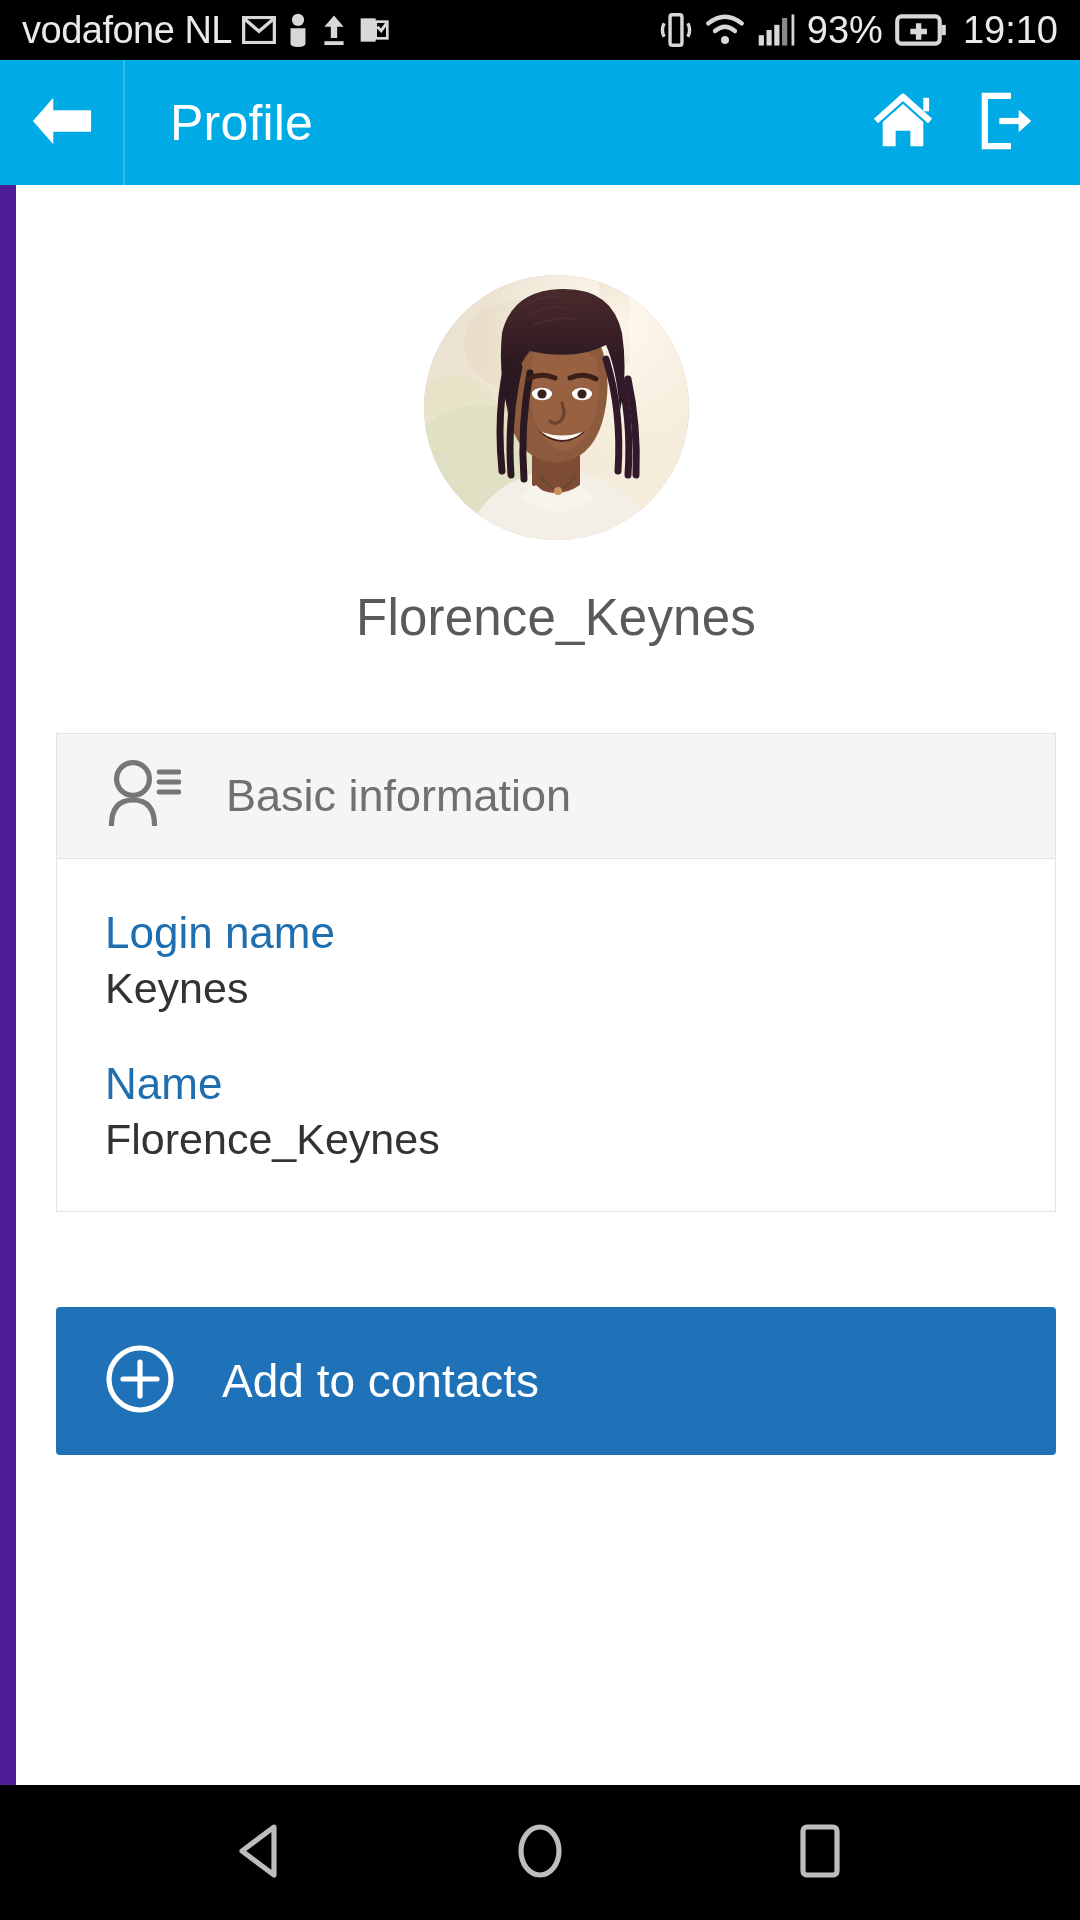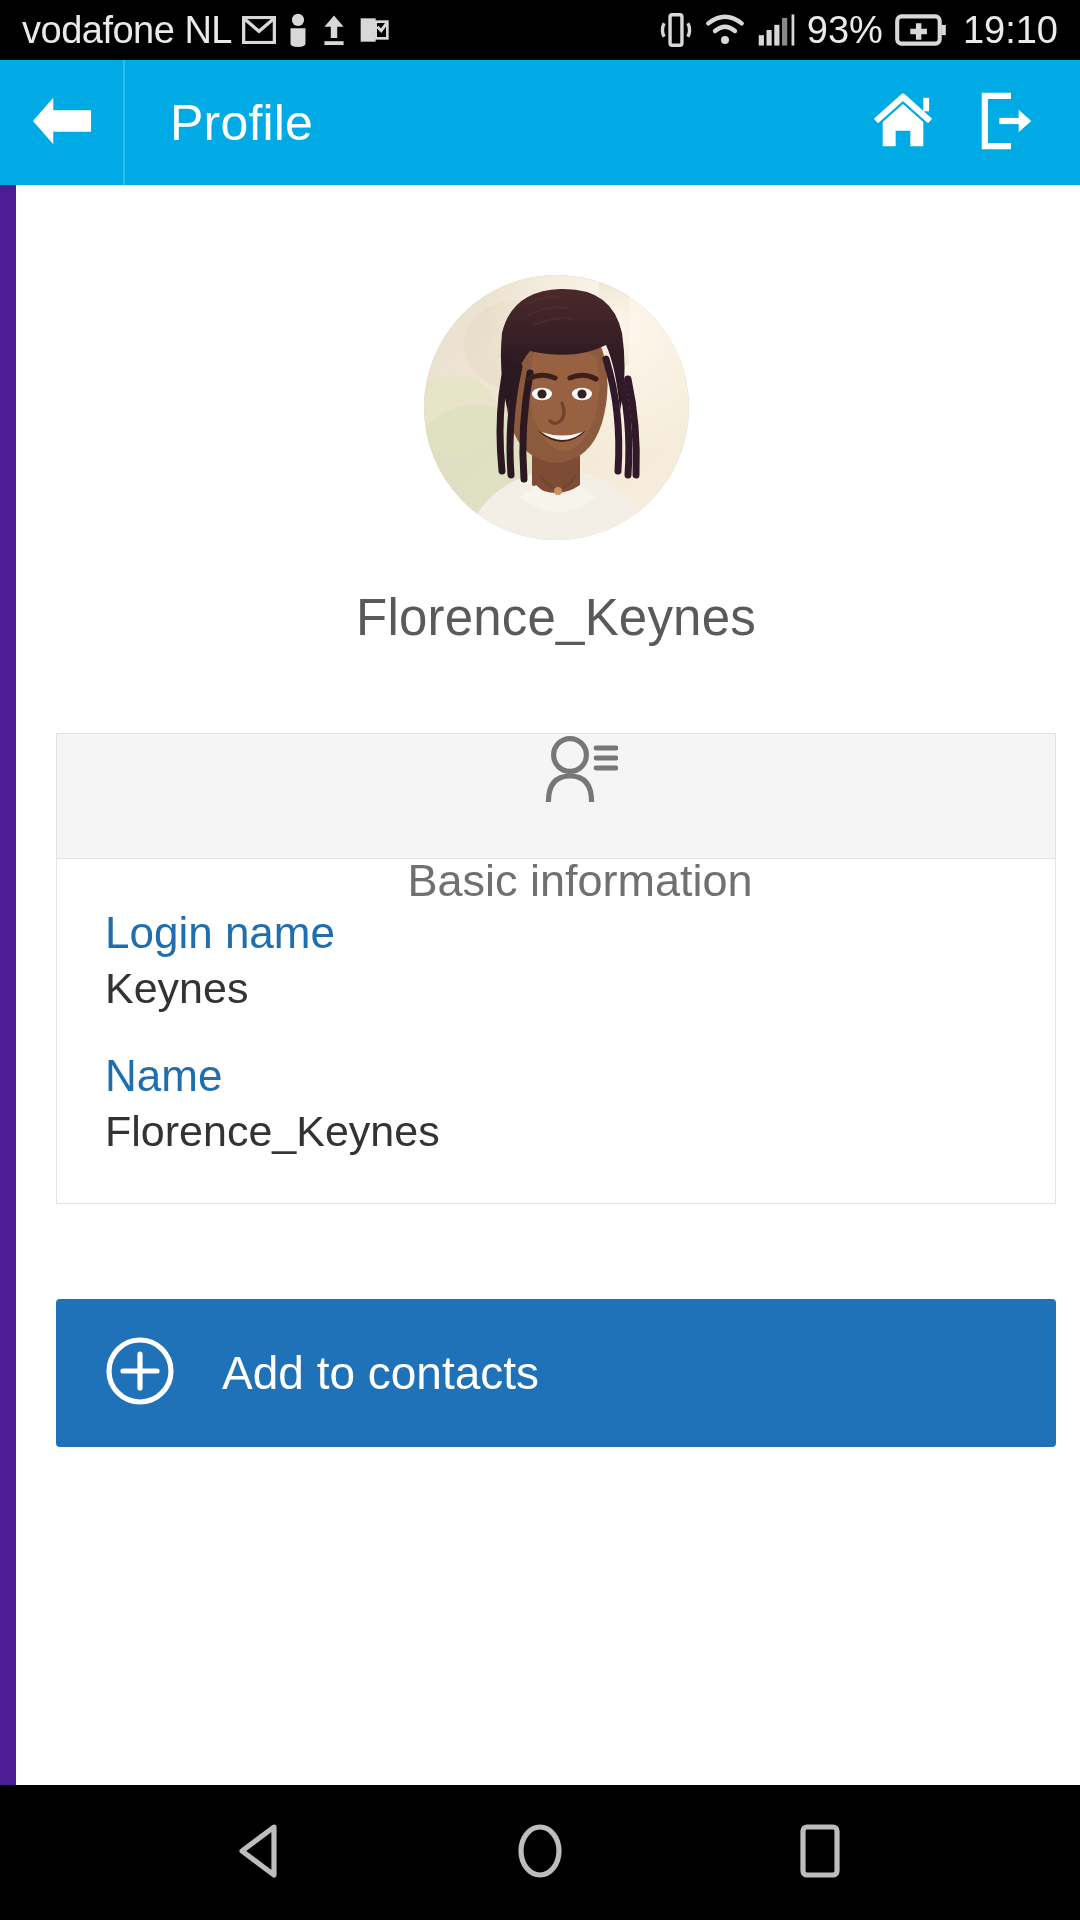--- a/index.html
+++ b/index.html
@@ -55,25 +55,25 @@
     font-size:51px; color:#5a5a5a; font-weight:400; letter-spacing:0.2px;
   }
 
   
   .card {
     margin:86px 40px 0 40px;
     border:1px solid #e2e2e2; background:#fff;
   }
   .card-header {
     background:#f5f5f5; border-bottom:1px solid #e2e2e2;
-    height:125px; display:flex; align-items:center; padding-left:48px; gap:45px;flex-direction:column;
+    height:125px; display:flex; align-items:center; padding-left:48px; gap:45px;
   }
   .card-header-title { font-size:45px; color:#707070; font-weight:400; }
   .card-body { padding:46px 48px 44px 48px; }
-  .field { margin-bottom:32px; }
+  .field { margin-bottom:40px; }
   .field:last-child { margin-bottom:0; }
   .field-label { font-size:44px; color:#1f6fb0; line-height:1.25; font-weight:400; }
   .field-value { font-size:43px; color:#333333; line-height:1.25; font-weight:400; margin-top:2px; }
 
   
   .actions { margin:95px 40px 0 40px; }
   .action-btn {
     background:#1F72B8; border-radius:4px; height:148px;
     display:flex; align-items:center; padding-left:48px; gap:46px;
     margin-bottom:28px;

